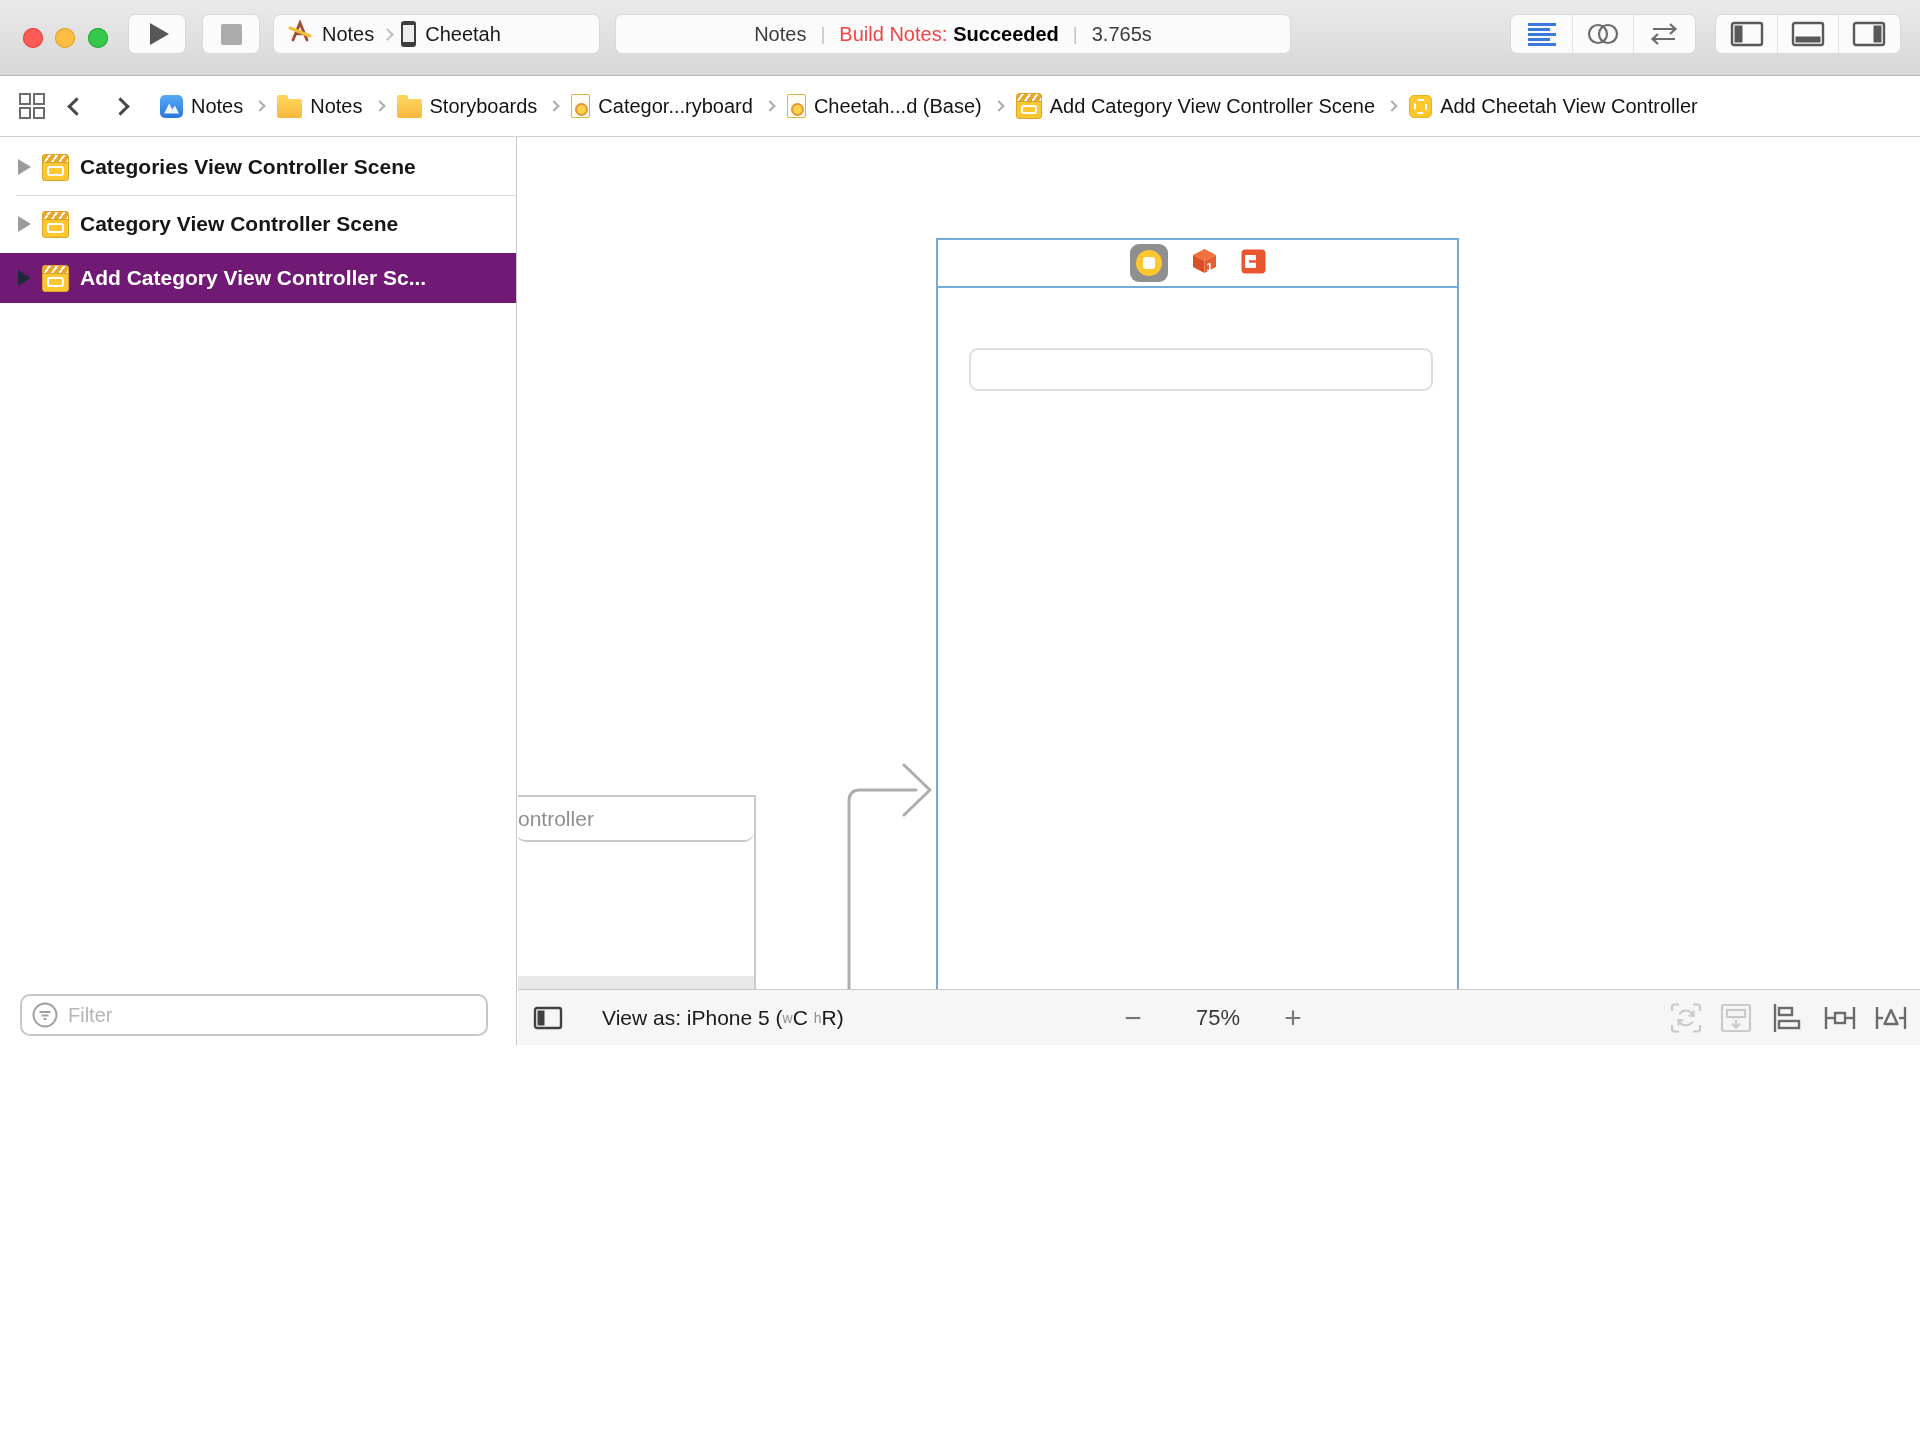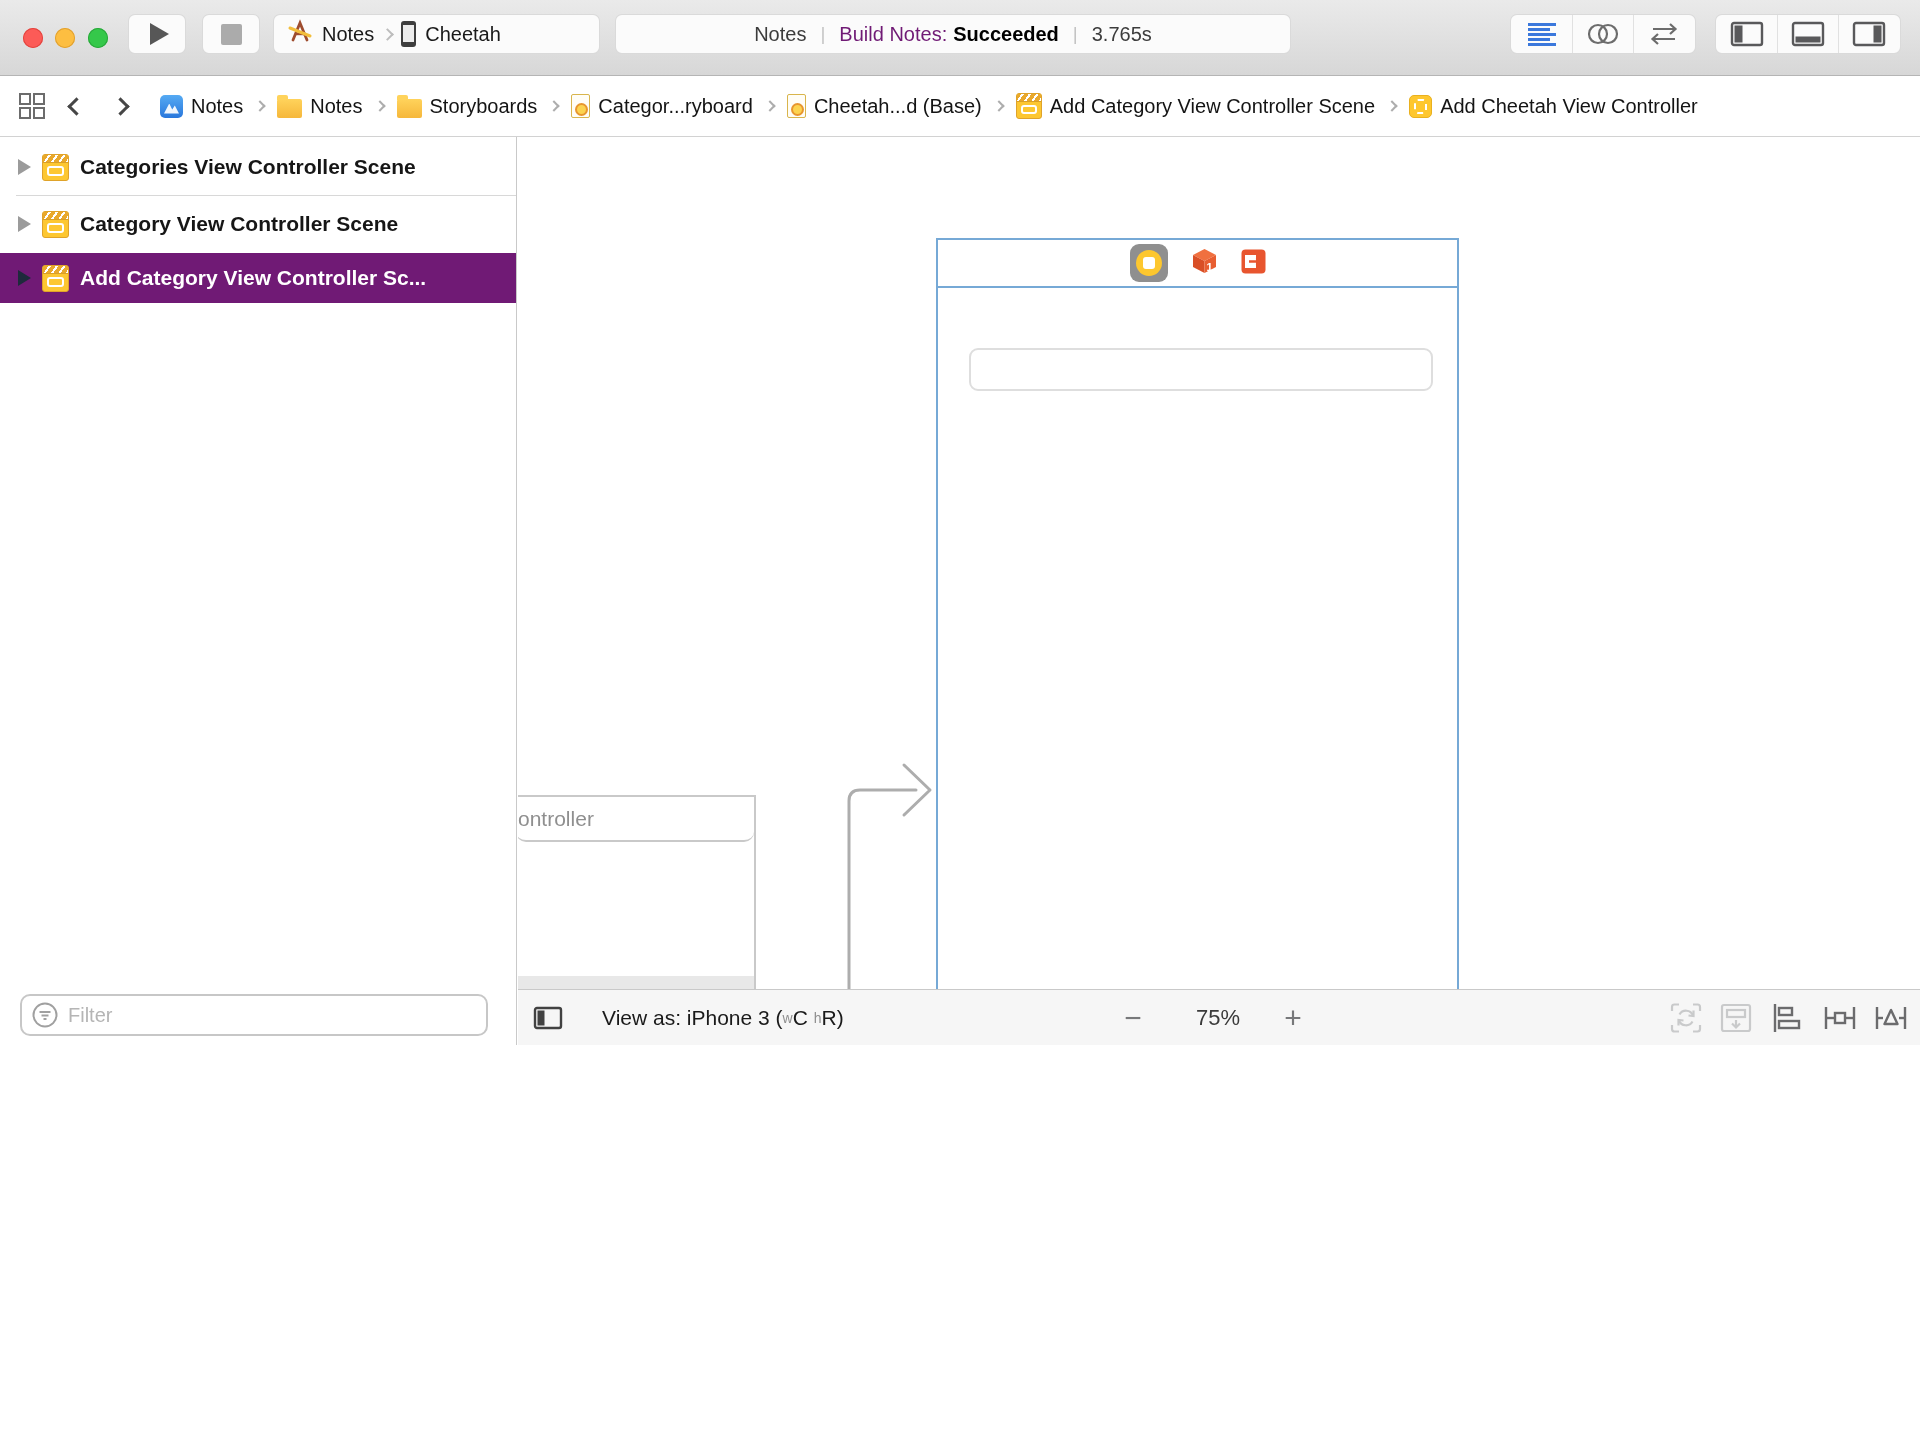--- a/index.html
+++ b/index.html
@@ -19,21 +19,21 @@
   .btn-play { left:128px; width:58px; }
   .play-tri { width:0; height:0; border-left:19px solid #575757; border-top:11px solid transparent; border-bottom:11px solid transparent; margin-left:5px; }
   .btn-stop { left:202px; width:58px; }
   .stop-sq { width:21px; height:21px; background:#ABABAB; border-radius:2px; }
   .scheme { left:273px; width:327px; justify-content:flex-start; padding:0 13px; gap:9px; font-size:20px; color:#1A1A1A; }
   .chev { width:9px; height:9px; border-top:2px solid #BDBDBD; border-right:2px solid #BDBDBD; transform:rotate(45deg); flex:none; }
   .iphone { width:15px; height:26px; background:#3E3E3E; border-radius:3px; position:relative; flex:none; }
   .iphone::before { content:""; position:absolute; left:2px; right:2px; top:4px; bottom:5px; background:#ECECEC; }
   .status { left:615px; width:676px; font-size:20px; color:#3C3C3C; gap:0; }
   .st-div { color:#C4C4C4; margin:0 14px; font-size:19px; }
-  .st-build { color:#701a75; }
+  .st-build { color:#ef4444; }
   .st-result { font-weight:700; color:#000; margin-left:6px; }
   .seg { position:absolute; top:14px; height:40px; display:flex; background:#FBFBFB;
     border:1px solid rgba(0,0,0,.13); border-radius:7px; overflow:hidden; }
   .seg button { width:61px; border:none; background:transparent; display:flex; align-items:center; justify-content:center; border-left:1px solid rgba(0,0,0,.10); cursor:default; }
   .seg button:first-child { border-left:none; }
   .seg-editor { left:1510px; width:186px; }
   .seg-panels { left:1715px; width:186px; }
 
   
   .jumpbar { position:absolute; top:76px; left:0; width:1920px; height:61px; background:#FFF;
@@ -323,21 +323,21 @@
 
   <div class="bottombar">
     <button class="bb-abs bb-btn cicon" style="left:8px;">
       <svg width="30" height="24" viewBox="0 0 30 24">
         <rect x="2" y="2" width="26" height="20" rx="2" fill="none" stroke="#414141" stroke-width="2.4"></rect>
         <rect x="4.5" y="4.5" width="7" height="15" fill="#414141"></rect>
       </svg>
     </button>
 
     <div class="bb-abs viewas">
-      <span>View as: iPhone 3 (</span><span class="trait-small">w</span><span>C</span><span> </span><span class="trait-small">h</span><span>R</span><span>)</span>
+      <span>View as: iPhone 5 (</span><span class="trait-small">w</span><span>C</span><span> </span><span class="trait-small">h</span><span>R</span><span>)</span>
     </div>
 
     <button class="bb-abs bb-btn zoom-out">−</button>
     <div class="bb-abs zoom-level">75%</div>
     <button class="bb-abs bb-btn zoom-in">+</button>
 
     <button class="bb-abs bb-btn cicon ci-1">
       <svg width="34" height="34" viewBox="0 0 34 34">
         <path d="M3 10 V6 Q3 3.5 5.5 3.5 H10" fill="none" stroke="#C9CACB" stroke-width="2.2"></path>
         <path d="M24 3.5 H28.5 Q31 3.5 31 6 V10" fill="none" stroke="#C9CACB" stroke-width="2.2"></path>

